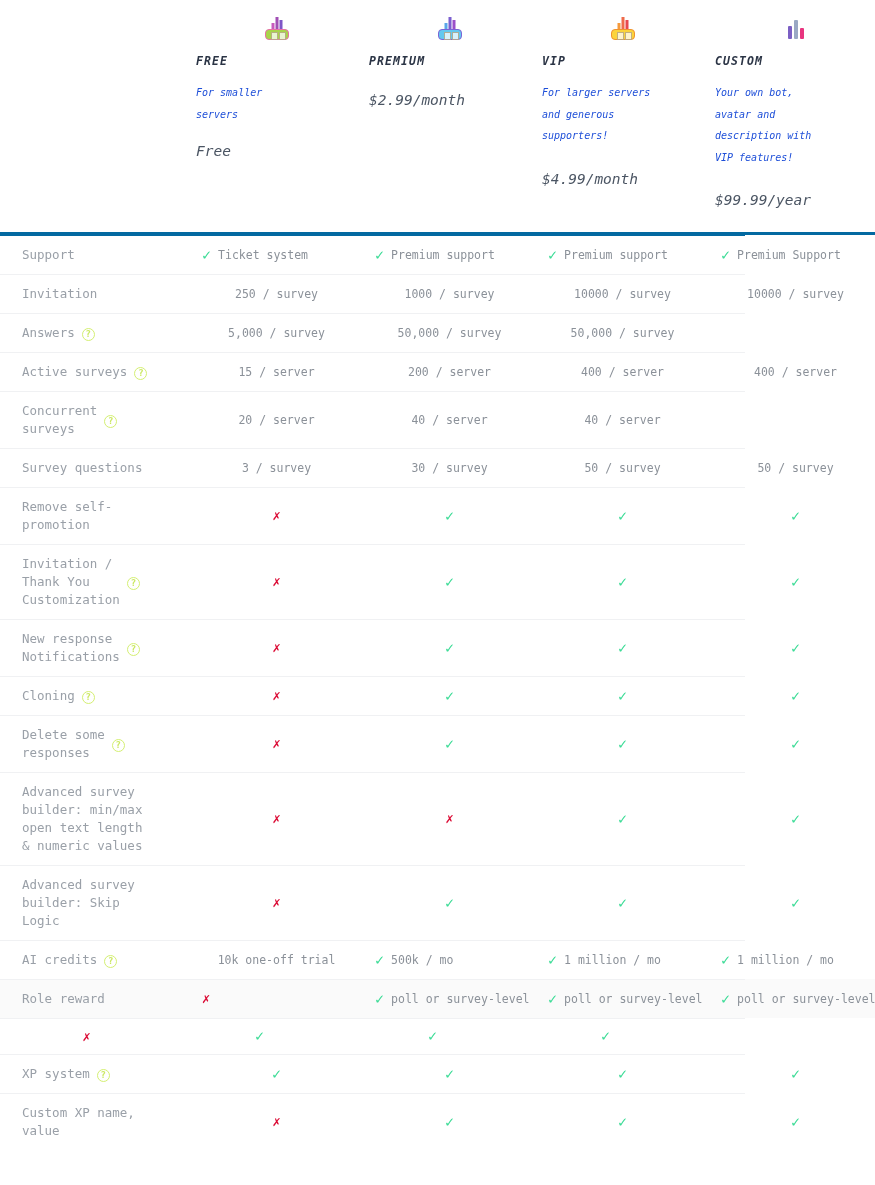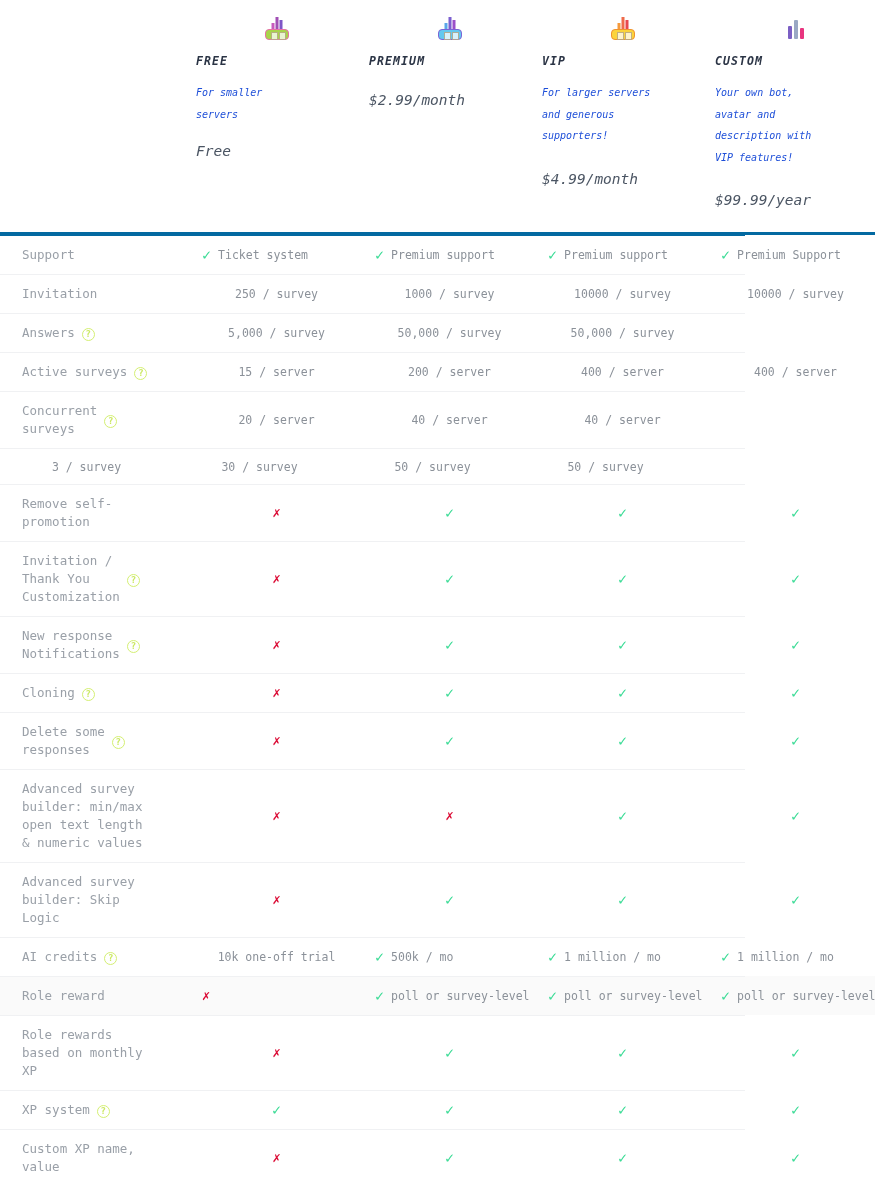--- a/index.html
+++ b/index.html
@@ -338,20 +338,23 @@
             <span class="ctext">20 / server</span>
           </div>
           <div class="fcell">
             <span class="ctext">40 / server</span>
           </div>
           <div class="fcell">
             <span class="ctext">40 / server</span>
           </div>
         </div>
         <div class="frow">
+          <div class="fname">
+            <span class="label">Survey questions</span>
+          </div>
           <div class="fcell">
             <span class="ctext">3 / survey</span>
           </div>
           <div class="fcell">
             <span class="ctext">30 / survey</span>
           </div>
           <div class="fcell">
             <span class="ctext">50 / survey</span>
           </div>
           <div class="fcell">
@@ -526,25 +529,20 @@
           <div class="fcell has-text-mark">
             <span class="mark yes">✓</span>
             <span class="ctext">poll or survey-level</span>
           </div>
           <div class="fcell has-text-mark">
             <span class="mark yes">✓</span>
             <span class="ctext">poll or survey-level</span>
           </div>
         </div>
         <div class="frow">
-          <div class="fname">
-            <span class="label">Role rewards
-based on monthly
-XP</span>
-          </div>
           <div class="fcell">
             <span class="mark no">✗</span>
           </div>
           <div class="fcell">
             <span class="mark yes">✓</span>
           </div>
           <div class="fcell">
             <span class="mark yes">✓</span>
           </div>
           <div class="fcell">

